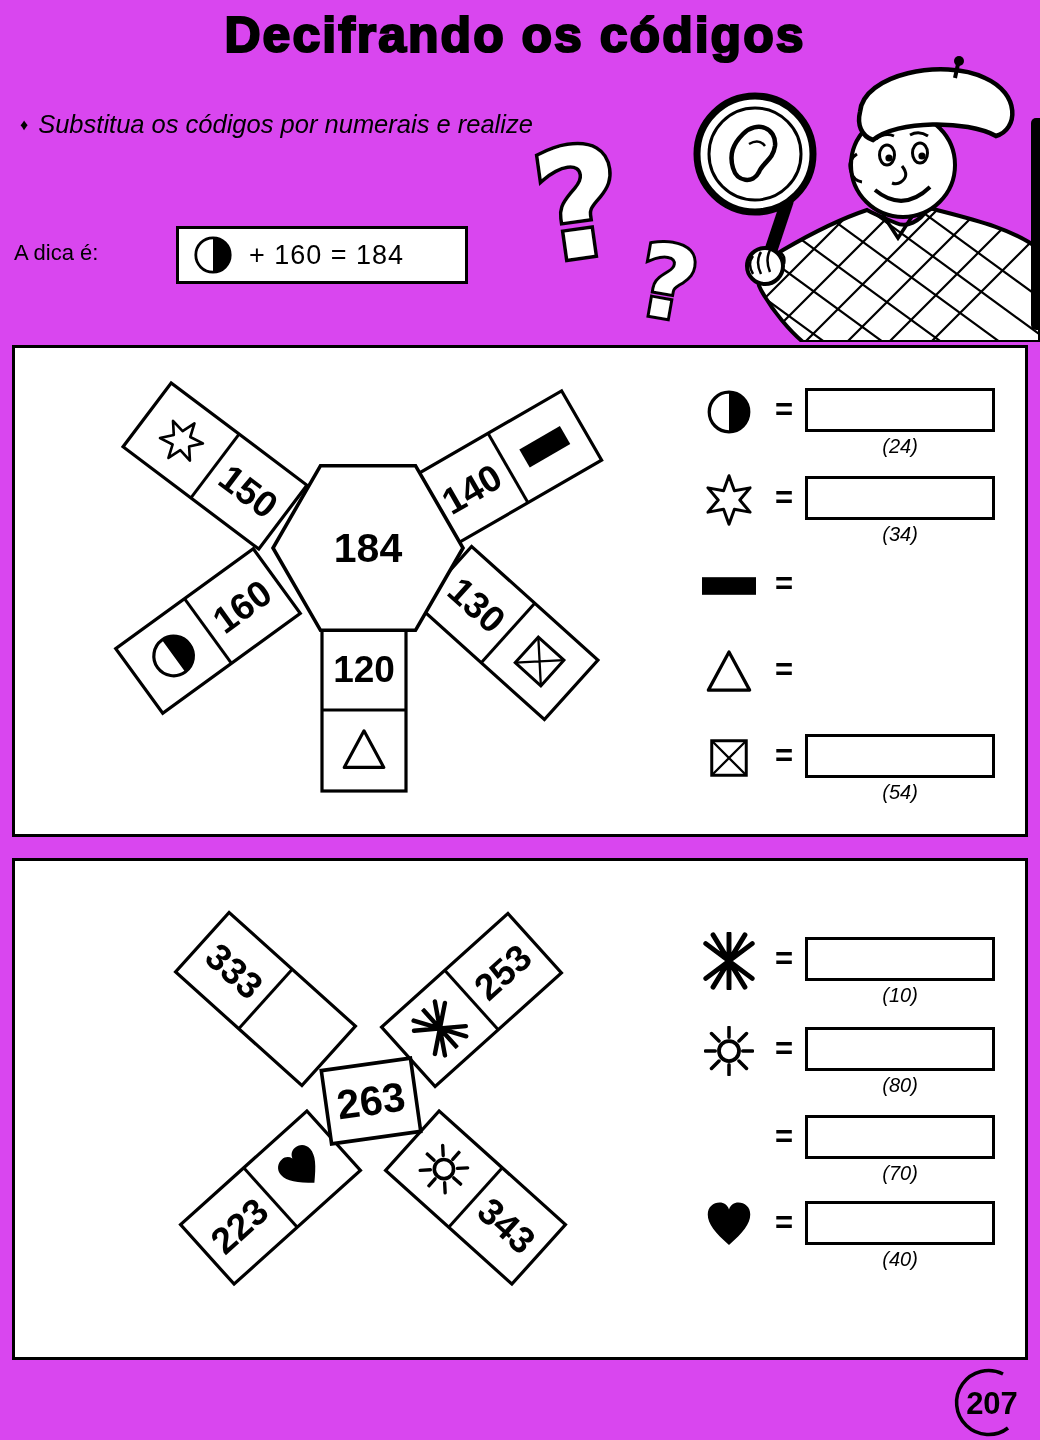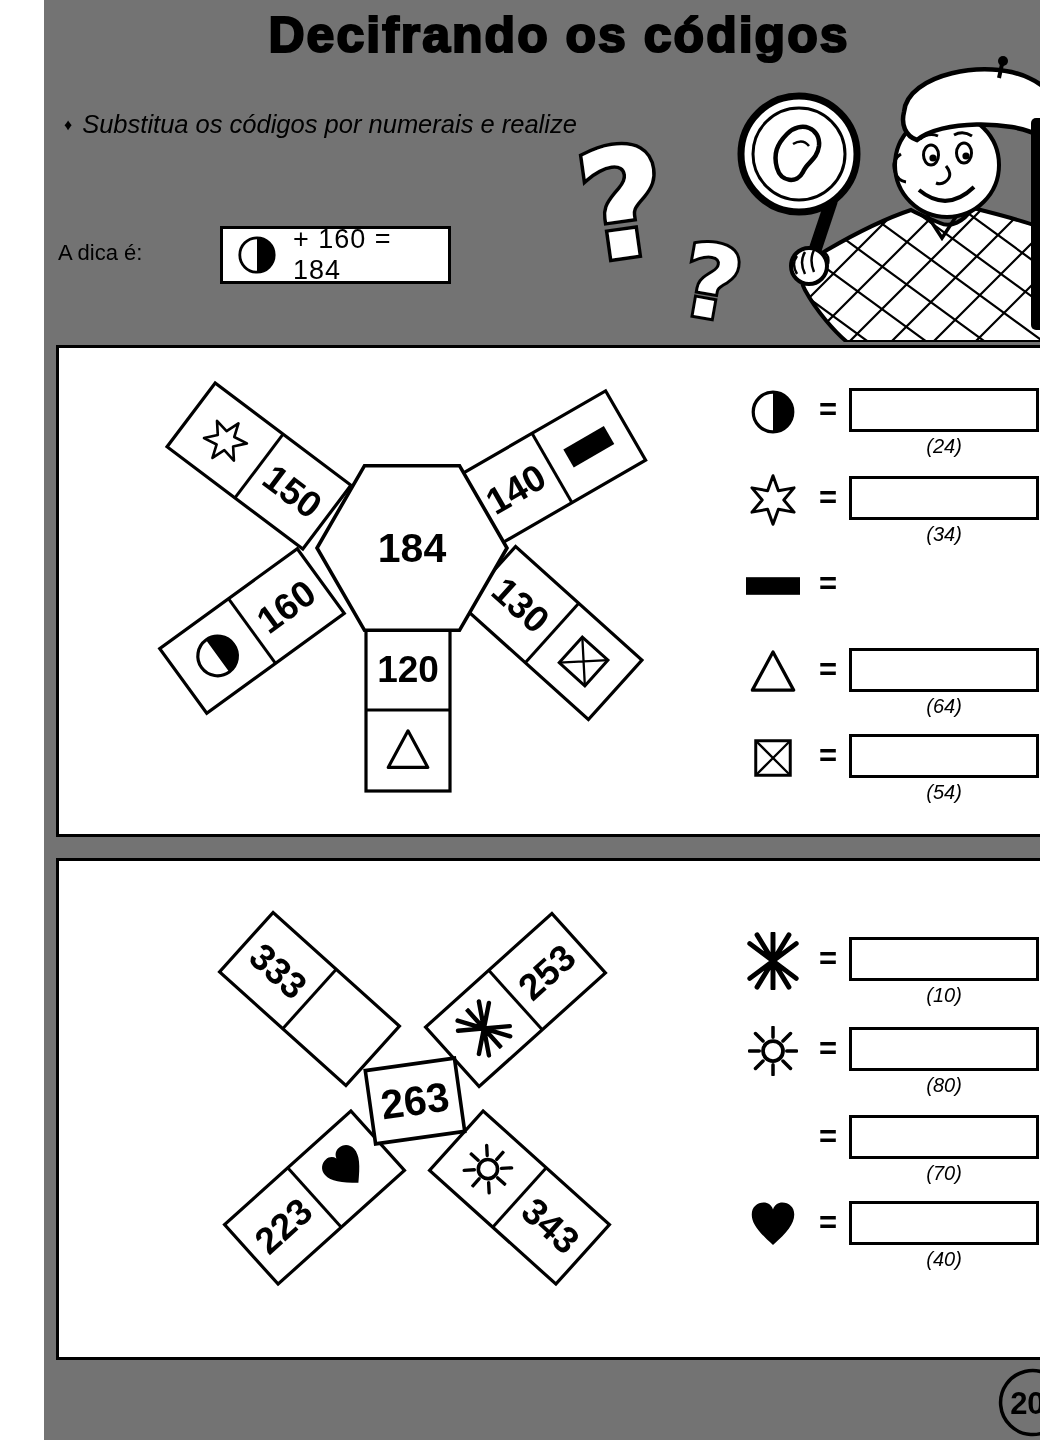--- a/index.html
+++ b/index.html
@@ -1,27 +1,27 @@
 <!DOCTYPE html>
 <html><head>
 <meta charset="utf-8">
 <style>
   html,body{margin:0;padding:0;background:#fff;}
   body{width:1040px;height:1440px;position:relative;font-family:"Liberation Sans",sans-serif;color:#000;}
-  .sheet{position:absolute;inset:0;background:#737373;overflow:hidden;margin-left:44px;}
+  .sheet{position:absolute;inset:0;background:#d946ef;overflow:hidden;}
 
   .title{position:absolute;top:6px;left:0;width:1030px;text-align:center;
          font-size:50px;font-weight:bold;letter-spacing:2px;-webkit-text-stroke:2.2px #000;}
 
   .instruction{position:absolute;top:106px;left:20px;font-size:25.5px;line-height:1.45;width:630px;font-style:italic;}
   .instruction .bullet{font-size:16px;vertical-align:3px;margin-right:10px;}
   .instruction .line2{padding-left:17px;}
 
   .hint-label{position:absolute;top:240px;left:14px;font-size:22px;}
-  .hint-box{position:absolute;top:226px;left:176px;width:231px;height:58px;border:3px solid #000;
+  .hint-box{position:absolute;top:226px;left:176px;width:292px;height:58px;border:3px solid #000;
             box-sizing:border-box;display:flex;align-items:center;gap:16px;padding-left:14px;background:#fff;}
   .hint-eq{font-size:27px;letter-spacing:1px;}
 
   .cartoon{position:absolute;left:515px;top:50px;}
   .qmark{font-family:"DejaVu Sans",sans-serif;font-weight:bold;fill:#fff;stroke:#000;paint-order:stroke;}
   .ink{fill:none;stroke:#000;}
   .inkf{fill:#fff;stroke:#000;}
 
   .scan-edge{position:absolute;right:0;top:118px;width:9px;height:212px;background:#000;border-radius:5px 0 0 5px;}
 
@@ -228,24 +228,20 @@
         </span>
       <span class="ans-eq">=</span>
     </div>
     <div class="ans-row" style="top:298px;">
       <span class="ans-sym">
           <svg width="50" height="50" viewBox="0 0 40 40">
             <use href="#sym-triangle"></use>
           </svg>
         </span>
       <span class="ans-eq">=</span>
-      <span class="ans-fill">
-          <span class="ans-box"></span>
-        <span class="ans-key">(64)</span>
-        </span>
     </div>
     <div class="ans-row" style="top:384px;">
       <span class="ans-sym">
           <svg width="46" height="46" viewBox="0 0 40 40">
             <use href="#sym-boxx"></use>
           </svg>
         </span>
       <span class="ans-eq">=</span>
       <span class="ans-fill">
           <span class="ans-box"></span>

